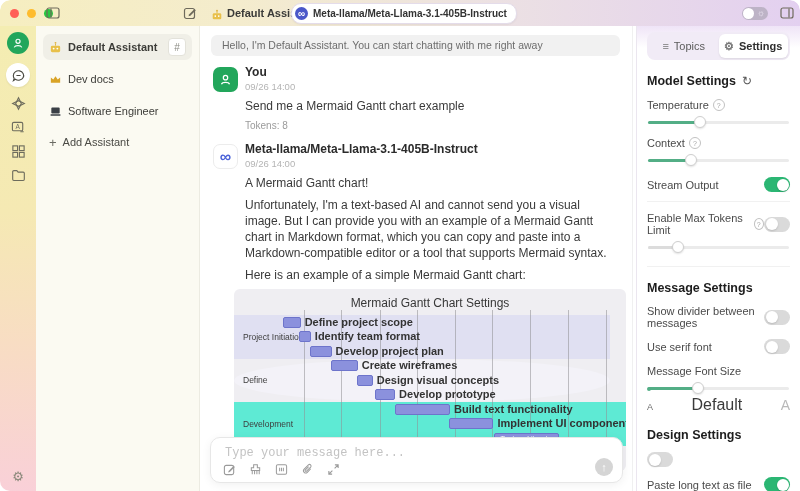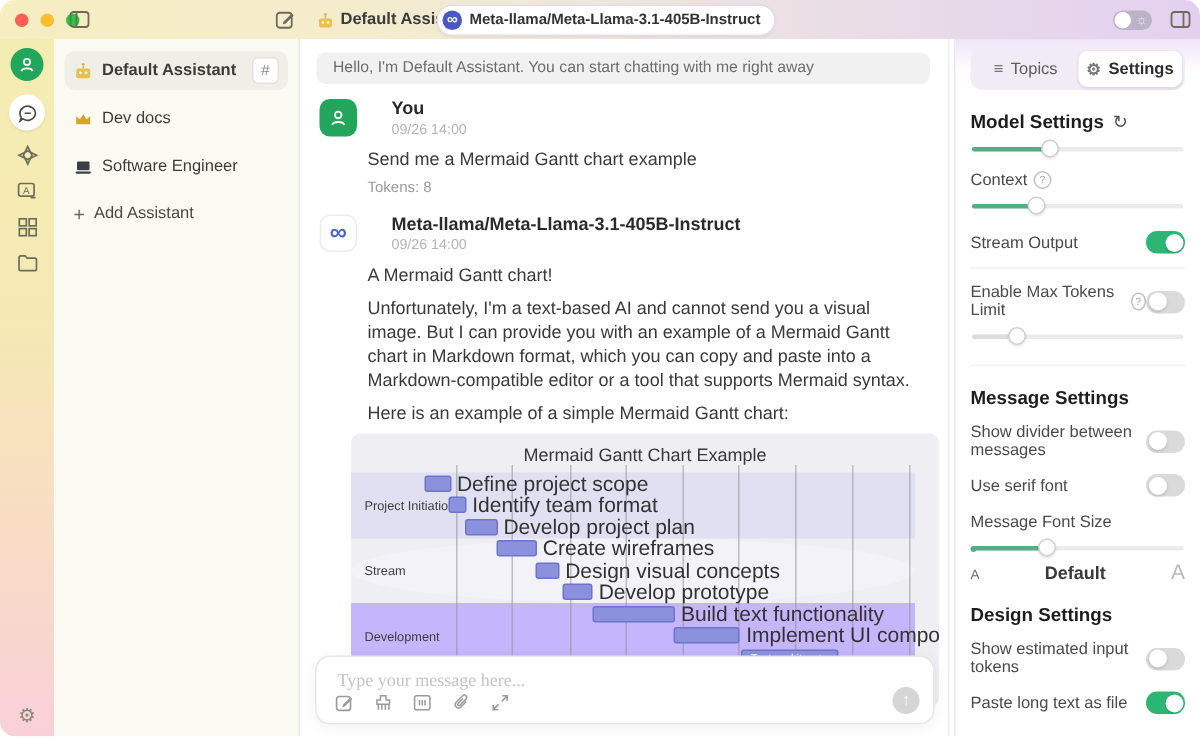--- a/index.html
+++ b/index.html
@@ -42,49 +42,49 @@
   .sb-label{flex:1;white-space:nowrap;overflow:hidden;}
   .hash-btn{width:16px;height:16px;border:1px solid #e3e2da;background:#fff;border-radius:4px;font-size:10px;color:#8a8a82;
     display:flex;align-items:center;justify-content:center;font-weight:normal;}
   .sb-add{display:flex;align-items:center;gap:6px;height:24px;padding:0 6px;font-size:11px;color:#4a4a45;margin-top:6px;}
   .add-plus{font-size:13px;color:#6a6a63;}
 
   .chat{position:absolute;left:200px;top:26px;bottom:0;width:433px;background:#fff;overflow:hidden;border-right:1px solid #f0f0f0;box-sizing:border-box;}
   .banner{margin:9px 12px 0 11px;height:21px;background:#f1f1f1;border-radius:6px;font-size:10.5px;color:#6d6d6d;
     line-height:21px;padding:0 11px;white-space:nowrap;overflow:hidden;}
   .msg{margin:10px 14px 0 13px;}
-  .msg-head{display:flex;gap:23px;}
+  .msg-head{display:flex;gap:7px;align-items:center;}
   .avatar{width:25px;height:25px;border-radius:7px;flex:0 0 25px;display:flex;align-items:center;justify-content:center;}
   .avatar.user{background:#22a65b;}
   .avatar.meta{background:#fff;border:1px solid #ececec;box-sizing:border-box;color:#4a62d8;font-size:16px;font-weight:bold;line-height:23px;}
   .msg-author{font-size:12px;font-weight:bold;color:#2b2b2b;line-height:13px;}
   .msg-time{font-size:9.5px;color:#b4b4b4;margin-top:2px;}
   .msg-body{margin-left:32px;margin-top:6px;font-size:12px;color:#3a3a3a;line-height:16px;}
   .msg-tokens{margin-left:32px;margin-top:6px;font-size:10px;color:#9b9b9b;}
   .msg-p{margin:6px 0 0 32px;font-size:12px;color:#3a3a3a;line-height:16px;}
 
   
   .gantt{position:relative;margin:6px 6px 0 21px;width:392px;height:182px;background:#efeef2;border-radius:6px;overflow:hidden;}
   .g-title{padding-top:7px;text-align:center;font-size:12px;color:#373737;}
   .gantt-body{position:relative;margin-top:5px;height:150px;}
   .g-band{position:absolute;left:0;width:96%;z-index:1;}
   .g-band.lavender{background:#e0e0f2;}
   .g-band.light{background:#f3f2f8;}
-  .g-band.yellow{background:#c4b5fd;}
+  .g-band.yellow{background:#5eead4;padding-left:32px;}
   .g-line{position:absolute;top:-5px;bottom:4px;width:1px;background:#8f8f93;opacity:.55;z-index:2;}
   .g-sec{position:absolute;left:9px;top:50%;transform:translateY(-50%);font-size:8.5px;color:#3d3d3d;white-space:nowrap;}
   .g-bar{position:absolute;height:11px;background:#8b91dd;border:1px solid #6d74cb;border-radius:2px;box-sizing:border-box;z-index:3;
     font-size:7.5px;color:#fff;text-align:center;line-height:9px;overflow:hidden;white-space:nowrap;}
-  .g-lab{position:absolute;font-size:14px;color:#333;white-space:nowrap;line-height:11px;padding:0 4px;z-index:3;}
+  .g-lab{position:absolute;font-size:11px;color:#333;white-space:nowrap;line-height:11px;padding:0 4px;z-index:3;font-weight:bold;}
 
   
   .inputbox{position:absolute;left:10px;right:9px;bottom:8px;height:46px;background:#fff;border:1px solid #e7e7e7;border-radius:10px;
     box-shadow:0 2px 10px rgba(0,0,0,.06);z-index:10;box-sizing:border-box;}
   .chat-input{position:absolute;left:12px;top:7px;right:40px;border:none;outline:none;font-size:12px;color:#444;
-    font-family:Liberation Serif, serif;background:transparent;}
+    font-family:Liberation Mono, monospace;background:transparent;}
   .chat-input::placeholder{color:#c3c3c3;}
   .input-icons{position:absolute;left:12px;bottom:7px;display:flex;gap:13px;}
   .in-ic{width:13px;height:13px;color:#9b9b9b;}
   .send-btn{position:absolute;right:9px;bottom:6px;width:18px;height:18px;border-radius:50%;background:#d5d5d5;color:#fff;
     font-size:11px;line-height:18px;text-align:center;}
 
   
   .rightpanel{position:absolute;left:636px;right:0;top:26px;bottom:0;background:linear-gradient(180deg,#efe4f7 0%,#ffffff 22px);
     border-left:1px solid #ebe6ef;box-sizing:border-box;padding:6px 10px 0 10px;overflow:hidden;}
   .tabs{display:flex;background:#f1ebf6;border-radius:8px;padding:2px;height:24px;box-sizing:content-box;}
@@ -105,21 +105,21 @@
   .slider.dot::before{content:"";position:absolute;left:0;top:4.5px;width:4px;height:4px;border-radius:50%;background:#53ae86;z-index:1;}
   .srow{display:flex;align-items:center;justify-content:space-between;margin-top:10px;}
   .srow .sp-label{margin-top:0;}
   .sep{border-bottom:1px solid #f1f1f1;padding-bottom:9px;}
   .toggle{position:relative;width:26px;height:15px;border-radius:8px;background:#dadada;flex:0 0 26px;}
   .toggle .knob{position:absolute;left:1.5px;top:1.5px;width:12px;height:12px;border-radius:50%;background:#fff;box-shadow:0 1px 2px rgba(0,0,0,.15);}
   .toggle.on{background:#2bb673;}
   .toggle.on .knob{left:12.5px;}
   .fs-labels{display:flex;align-items:baseline;justify-content:space-between;margin-top:1px;}
   .fs-min{font-size:9px;color:#6d6d6d;}
-  .fs-mid{font-size:12px;color:#3a3a3a;font-weight:bold;}
+  .fs-mid{font-size:16px;color:#3a3a3a;}
   .fs-max{font-size:14px;color:#b9b9b9;}
 </style>
 </head>
 <body>
 
 <div class="app">
 
   <div class="titlebar">
     <div class="lights">
       <span class="light red"></span>
@@ -271,27 +271,27 @@
         <div>
           <div class="msg-author">Meta-llama/Meta-Llama-3.1-405B-Instruct</div>
           <div class="msg-time">09/26 14:00</div>
         </div>
       </div>
       <div class="msg-p">A Mermaid Gantt chart!</div>
       <div class="msg-p">Unfortunately, I'm a text-based AI and cannot send you a visual image. But I can provide you with an example of a Mermaid Gantt chart in Markdown format, which you can copy and paste into a Markdown-compatible editor or a tool that supports Mermaid syntax.</div>
       <div class="msg-p">Here is an example of a simple Mermaid Gantt chart:</div>
 
       <div class="gantt">
-        <div class="g-title">Mermaid Gantt Chart Example</div>
+        <div class="g-title">Mermaid Gantt Chart Settings</div>
         <div class="gantt-body" id="gantt-body">
             <div class="g-band lavender" style="top: 0px; height: 43.5px;">
               <div class="g-sec">Project Initiation</div>
             </div>
             <div class="g-band light" style="top: 43.5px; height: 43.5px;">
-              <div class="g-sec">Stream</div>
+              <div class="g-sec">Define</div>
             </div>
             <div class="g-band yellow" style="top: 87px; height: 43.5px;">
               <div class="g-sec">Development</div>
             </div>
             <div class="g-band light" style="top: 130.5px; height: 14.5px;"></div>
             <div class="g-line" style="left: 17.9%;"></div>
             <div class="g-line" style="left: 27.4%;"></div>
             <div class="g-line" style="left: 37.2%;"></div>
             <div class="g-line" style="left: 46.7%;"></div>
             <div class="g-line" style="left: 56.4%;"></div>
@@ -368,20 +368,24 @@
         <span class="tab-ic">⚙</span>
         <span>Settings</span>
       </div>
     </div>
 
     <div class="sp-h">
       <span>Model Settings</span>
       <span class="refresh">↻</span>
     </div>
 
+    <div class="sp-label">
+      <span>Temperature</span>
+      <span class="info">?</span>
+    </div>
     <div class="slider">
       <div class="track"></div>
         <div class="fill" style="width: 37%;"></div>
         <div class="thumb" style="left: 37%;"></div>
     </div>
 
     <div class="sp-label" style="margin-top:8px">
       <span>Context</span>
       <span class="info">?</span>
     </div>
@@ -437,21 +441,20 @@
     <div class="fs-labels">
       <span class="fs-min">A</span>
       <span class="fs-mid">Default</span>
       <span class="fs-max">A</span>
     </div>
 
     <div class="sp-h">
       <span>Design Settings</span>
     </div>
     <div class="srow">
-      <span class="sp-label">Show estimated input tokens</span>
       <span class="toggle">
           <span class="knob"></span>
         </span>
     </div>
     <div class="srow">
       <span class="sp-label">Paste long text as file</span>
       <span class="toggle on">
           <span class="knob"></span>
         </span>
     </div>

